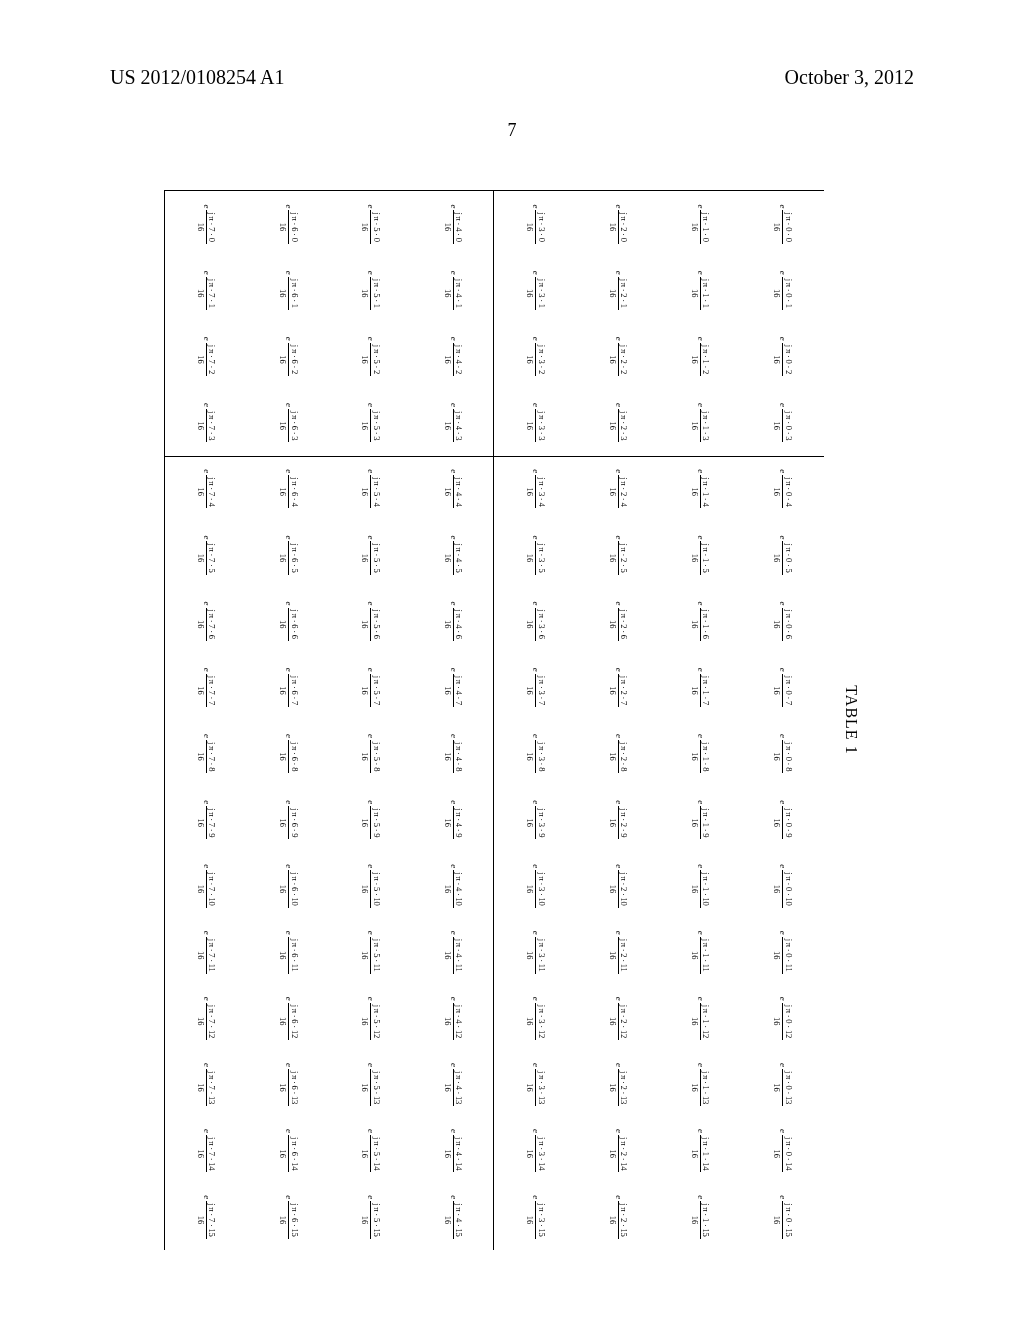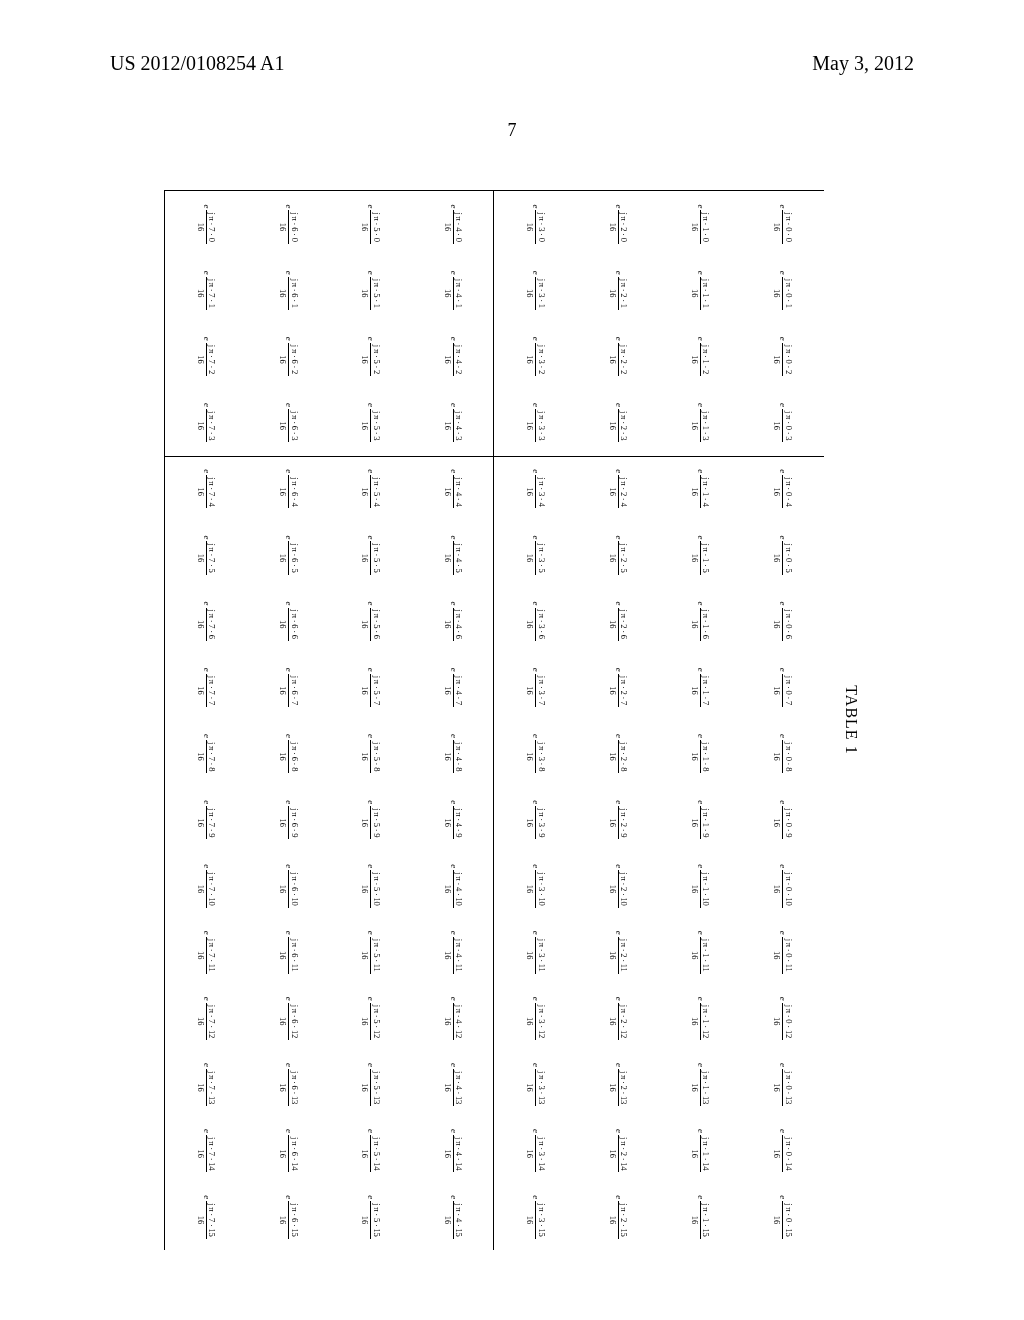--- a/index.html
+++ b/index.html
@@ -13,21 +13,21 @@
     color: #000;
   }
   .page {
     position: relative;
     width: 1024px;
     height: 1320px;
     box-sizing: border-box;
   }
   .header {
     position: absolute;
-    top: 52px;
+    top: 66px;
     left: 0;
     right: 0;
     padding: 0 110px;
     display: flex;
     justify-content: space-between;
     font-size: 20px;
   }
   .pagenum {
     position: absolute;
     top: 120px;
@@ -125,21 +125,21 @@
     height: 1px;
     background: #000;
   }
 </style>
 </head>
 <body>
 
 <div class="page">
   <div class="header">
     <span>US 2012/0108254 A1</span>
-    <span>May 3, 2012</span>
+    <span>October 3, 2012</span>
   </div>
   <div class="pagenum">7</div>
 
   <div class="rotwrap">
     <div class="rotinner">
       <div class="tablelabel">TABLE 1</div>
       <div class="gridarea">
         <div class="grid" id="grid">
             <div class="cell">
               <span class="expr">

